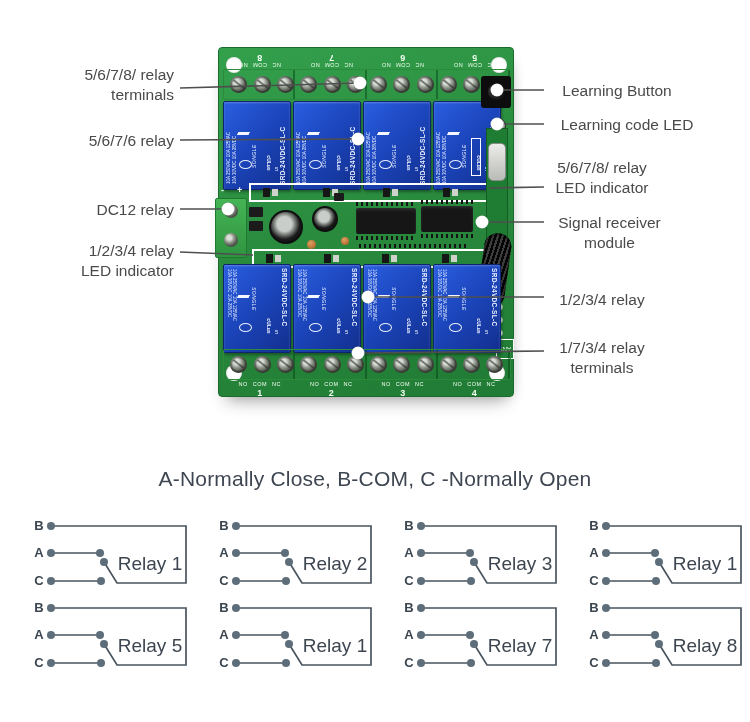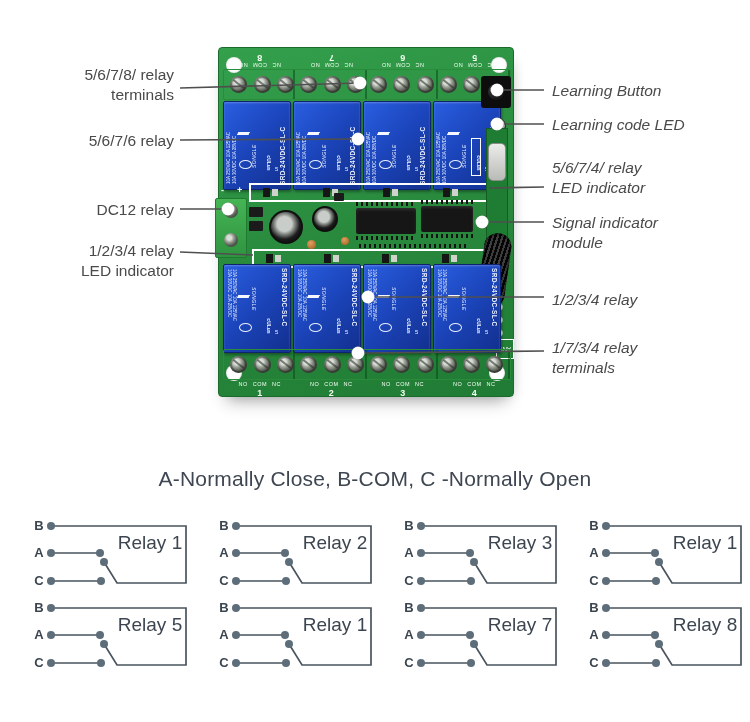--- a/index.html
+++ b/index.html
@@ -1,21 +1,21 @@
 <!DOCTYPE html>
 <html><head>
 <meta charset="utf-8">
 <style>
   html,body{margin:0;padding:0;background:#fff;}
   body{width:750px;height:722px;position:relative;font-family:"Liberation Sans",sans-serif;overflow:hidden;}
 
   
   .callout{position:absolute;font-size:15.5px;line-height:19.5px;color:#4a4a4a;z-index:40;}
   .cl{text-align:right;width:100px;left:74px;}
-  .cr{text-align:left;left:552px;font-style:italic;}
+  .cr{text-align:center;left:552px;}
 
   
   .overlay{position:absolute;left:0;top:0;z-index:50;pointer-events:none;}
 
   
   .board{position:absolute;left:218px;top:47px;width:294px;height:348px;
     background:linear-gradient(160deg,#33a04c,#28883c 55%,#207b34);
     border:1px solid #1b6b2d;border-radius:4px;z-index:10;
     box-shadow:0 12px 16px -8px rgba(0,0,0,.30),6px 6px 12px -8px rgba(0,0,0,.18);}
   .board *{position:absolute;}
@@ -95,21 +95,21 @@
     font-size:6px;text-align:center;line-height:18px;transform:rotate(180deg);}
 
   
   .dtitle{position:absolute;top:467px;left:0;width:750px;text-align:center;
     font-size:21px;color:#3e4651;letter-spacing:.2px;}
   .cell{position:absolute;width:178px;height:78px;}
   .cell svg{position:absolute;left:0;top:0;}
   .tl{position:absolute;left:0;width:14px;height:16px;line-height:16px;text-align:center;
     font-size:13px;font-weight:700;color:#3c4650;}
   .t-b{top:0;} .t-a{top:27px;} .t-c{top:55px;}
-  .rname{position:absolute;left:82px;top:14px;width:72px;text-align:center;font-size:19px;color:#3d4650;}
+  .rname{position:absolute;left:82px;top:35px;width:72px;text-align:center;font-size:19px;color:#3d4650;}
 </style>
 </head>
 <body>
 
 <div class="board">
 
   <span class="hole" style="left:7px;top:9px;"></span>
   <span class="hole" style="left:272px;top:9px;"></span>
   <span class="hole" style="left:7px;top:317px;"></span>
   <span class="hole" style="left:270px;top:317px;"></span>
@@ -384,22 +384,22 @@
   </div>
 </div>
 
 <div class="callout cl" style="top:65px;">5/6/7/8/ relay terminals</div>
 <div class="callout cl" style="top:131px;">5/6/7/6 relay</div>
 <div class="callout cl" style="top:200px;">DC12 relay</div>
 <div class="callout cl" style="top:241px;">1/2/3/4 relay LED indicator</div>
 
 <div class="callout cr" style="top:81px;width:130px;">Learning Button</div>
 <div class="callout cr" style="top:115px;width:150px;">Learning code LED</div>
-<div class="callout cr" style="top:158px;width:100px;">5/6/7/4/ relay LED indicator</div>
-<div class="callout cr" style="top:213px;width:115px;">Signal indicator module</div>
+<div class="callout cr" style="top:158px;width:100px;">5/6/7/8/ relay LED indicator</div>
+<div class="callout cr" style="top:213px;width:115px;">Signal receiver module</div>
 <div class="callout cr" style="top:290px;width:100px;">1/2/3/4 relay</div>
 <div class="callout cr" style="top:338px;width:100px;">1/7/3/4 relay terminals</div>
 
 <svg class="overlay" width="750" height="440" viewBox="0 0 750 440">
   <g stroke="#4f4f4f" stroke-width="1.6" fill="none">
     <path d="M180,88 L360,83"></path>
     <path d="M180,140 L358,139"></path>
     <path d="M180,209 L228,209"></path>
     <path d="M180,252 L253,255"></path>
     <path d="M504,90 L544,90"></path>

